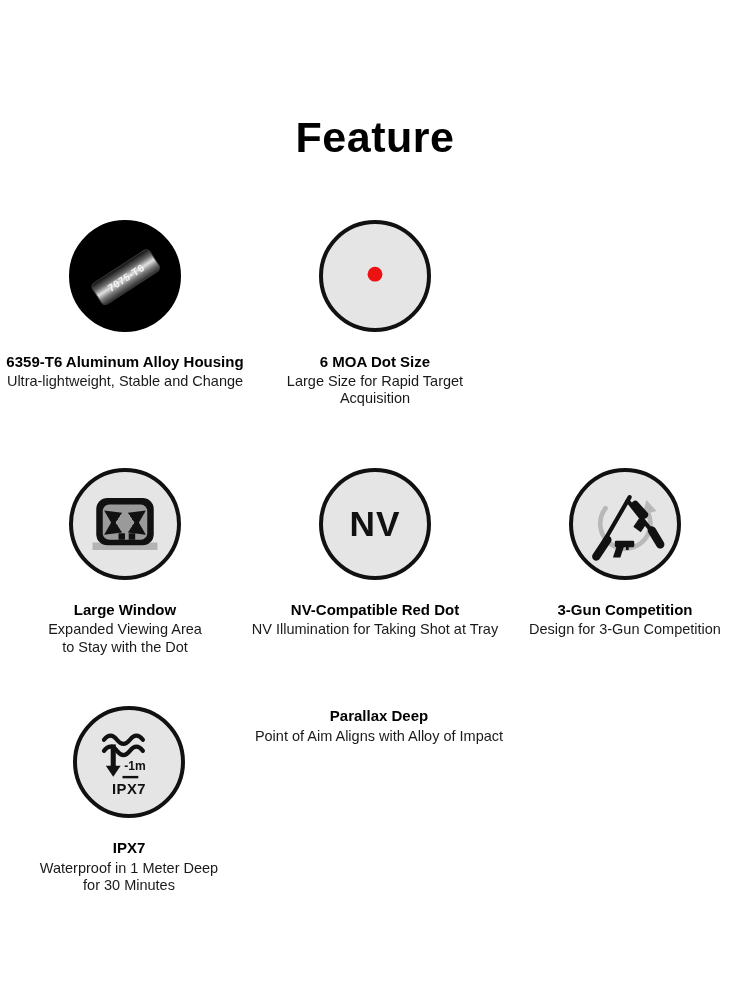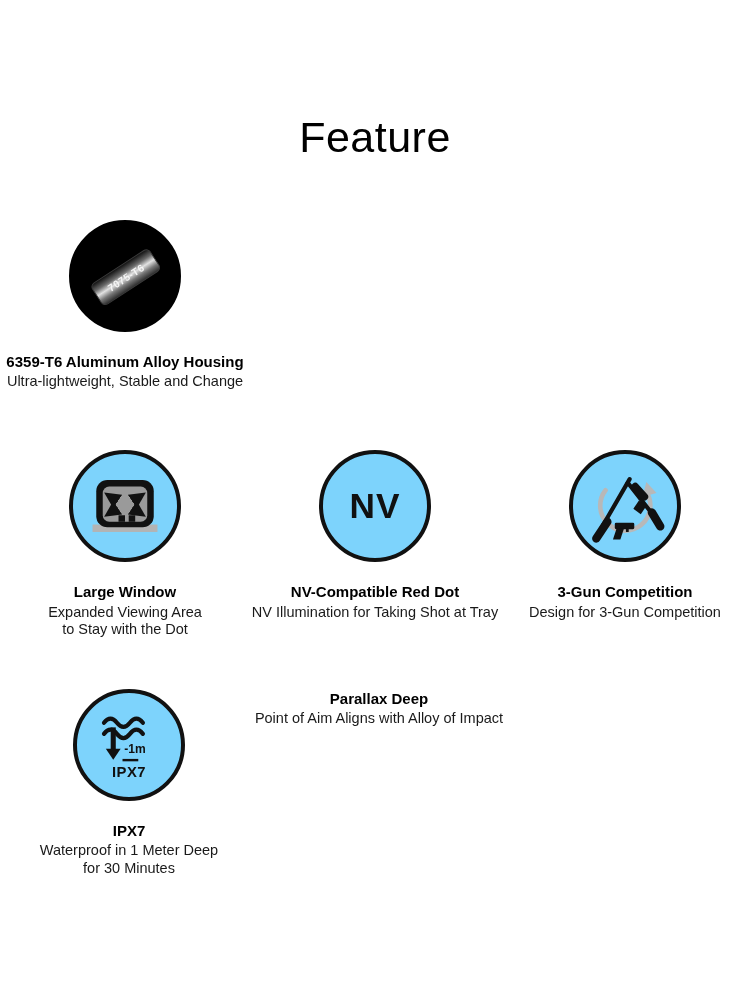--- a/index.html
+++ b/index.html
@@ -2,32 +2,32 @@
 <html><head>
 <meta charset="utf-8">
 <style>
   html,body { margin:0; padding:0; background:#fff; }
   .page {
     width:750px; height:1000px; margin:0 auto; background:#ffffff;
     font-family:"Liberation Sans", sans-serif; color:#111; overflow:hidden; position:relative;
   }
   .page-title {
     margin:0; padding-top:112px; text-align:center;
-    font-size:43px; font-weight:normal; letter-spacing:.5px; color:#000; line-height:1.2;
+    font-size:43px; font-weight:bold; letter-spacing:.5px; color:#000; line-height:1.2;
   }
   .feature-row {
     display:grid; grid-template-columns:repeat(3,250px); justify-content:center;
   }
   .row-1 { margin-top:56px; }
   .row-2 { margin-top:60px; }
   .row-3 { margin-top:50px;margin-left:8px; }
   .cell { display:flex; flex-direction:column; align-items:center; }
   .icon-circle {
     width:112px; height:112px; border-radius:50%; border:4px solid #111;
-    box-sizing:border-box; background:#7dd3fc; display:flex; align-items:center;
+    box-sizing:border-box; background:#e5e5e5; display:flex; align-items:center;
     justify-content:center; margin-bottom:20px;
   }
   .icon-circle.dark { background:#000; border-color:#000; }
   .ftitle {
     font-size:15px; font-weight:bold; line-height:1.3; width:310px;
     text-align:center; color:#000;
   }
   .fdesc {
     font-size:14.5px; line-height:1.2; width:310px; text-align:center;
     white-space:pre-line; color:#1a1a1a; margin-top:2px;
@@ -58,20 +58,30 @@
           <g transform="rotate(-33 55 55)">
             <rect x="18" y="43" width="74" height="27" rx="5" fill="url(#metal)" stroke="#3a3a3a" stroke-width="1"></rect>
             <text x="55" y="61" text-anchor="middle" font-size="11" font-weight="bold" fill="#f5f5f5" letter-spacing="0.5" font-family="Liberation Sans, sans-serif">7075-T6</text>
           </g>
         </svg>
       </div>
       <div class="ftitle">6359-T6 Aluminum Alloy Housing</div>
       <div class="fdesc">Ultra-lightweight, Stable and Change</div>
     </div>
 
+    <div class="cell">
+      <div class="icon-circle">
+        <svg width="102" height="102" viewBox="0 0 110 110" aria-hidden="true">
+          <circle cx="55" cy="53" r="8" fill="#ee1111"></circle>
+        </svg>
+      </div>
+      <div class="ftitle">6 MOA Dot Size</div>
+      <div class="fdesc">Large Size for Rapid Target
+Acquisition</div>
+    </div>
   </div>
 
   <div class="feature-row row-2">
 
     <div class="cell">
       <div class="icon-circle">
         <svg width="102" height="102" viewBox="0 0 110 110" aria-hidden="true">
           <defs>
             <marker id="ah" markerWidth="8" markerHeight="8" refX="5" refY="4" orient="auto">
               <path d="M0,0 L8,4 L0,8 z" fill="#111"></path>

